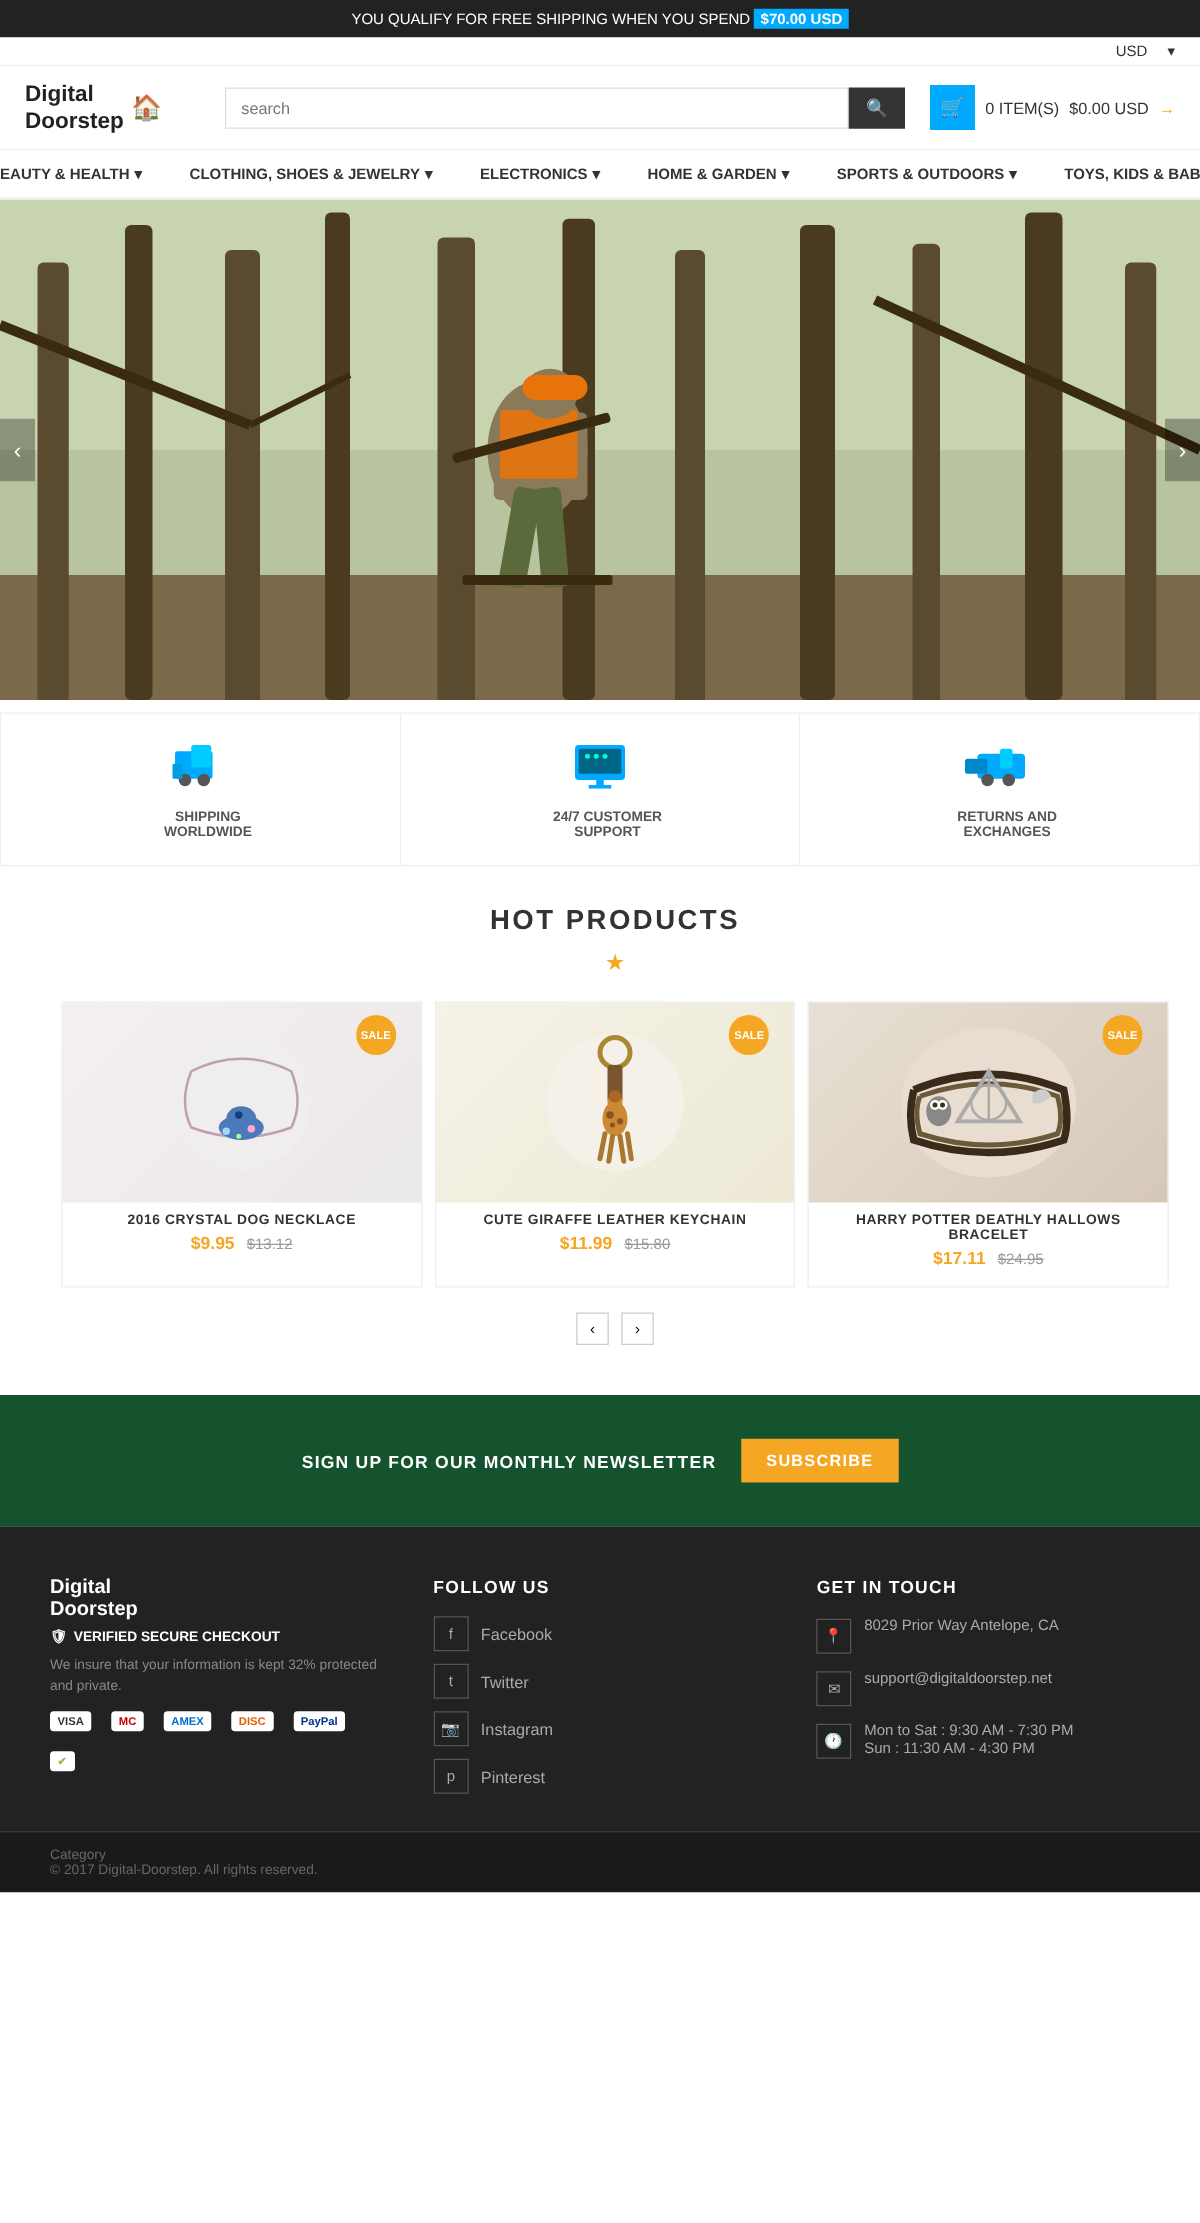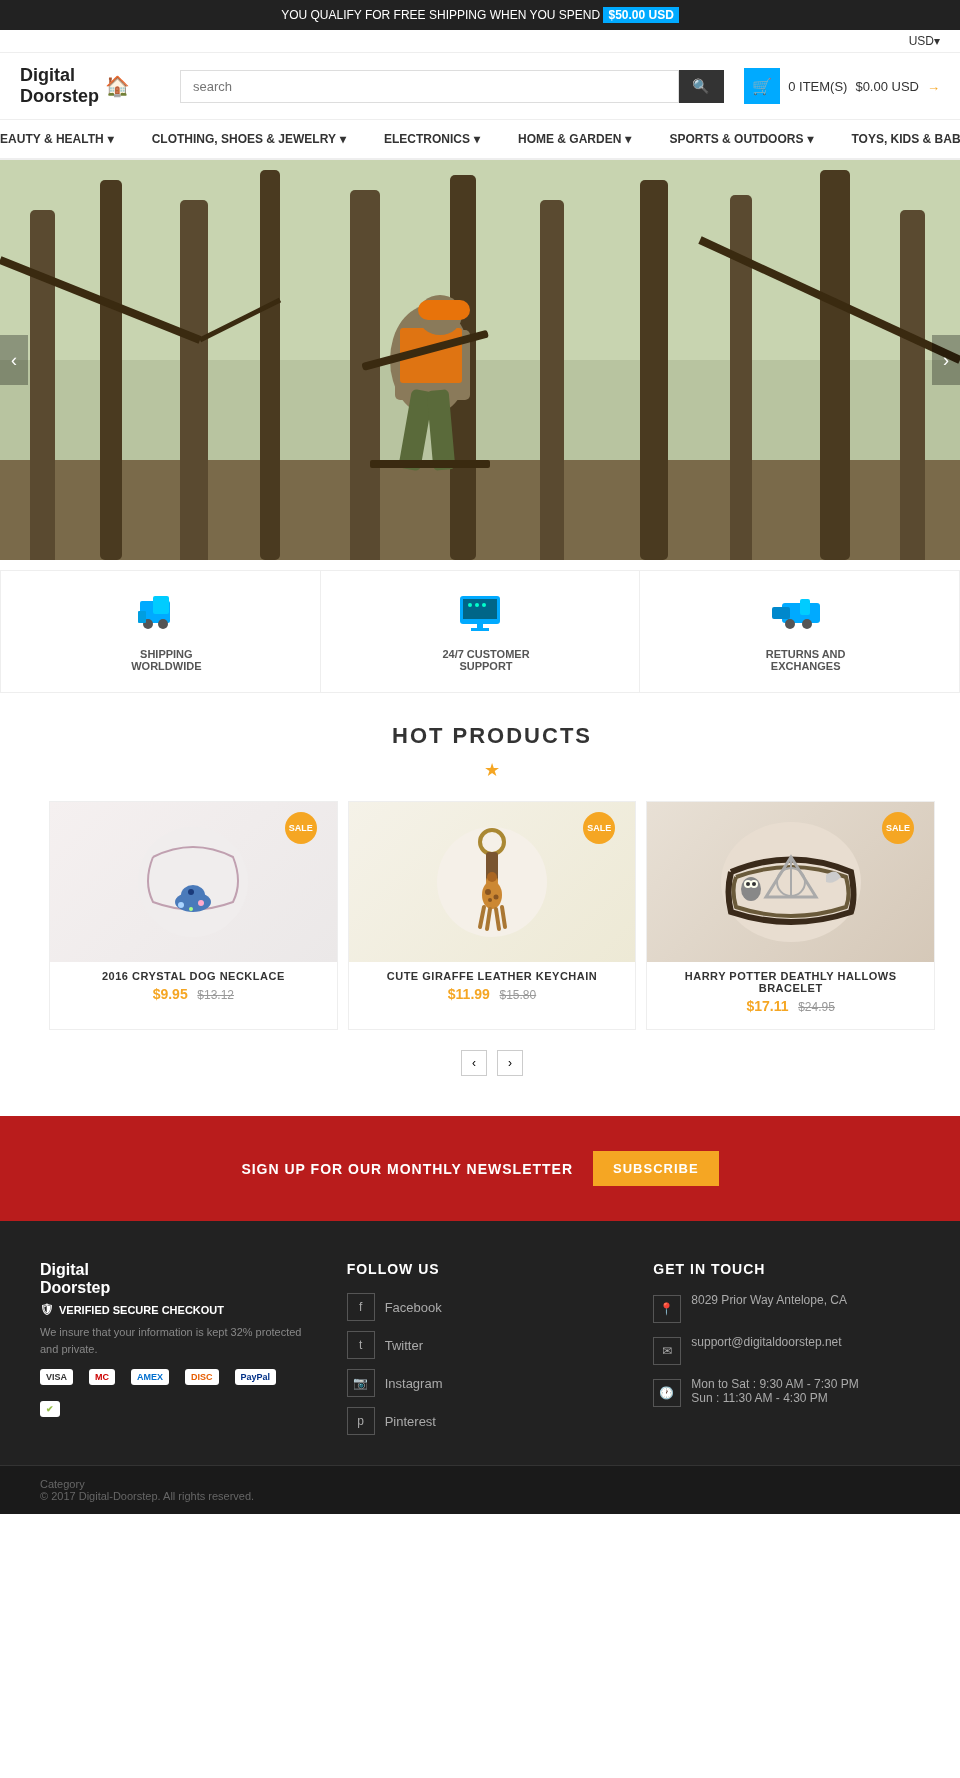--- a/index.html
+++ b/index.html
@@ -26,21 +26,21 @@
       justify-content: flex-end;
       padding: 4px 20px;
       background: #fff;
       border-bottom: 1px solid #eee;
       font-size: 12px;
       align-items: center;
     }
     .currency-selector {
       display: flex;
       align-items: center;
-      gap: 0;
+      gap: 16px;
       cursor: pointer;
     }
 
     
     .main-header {
       display: flex;
       align-items: center;
       padding: 12px 20px;
       background: #fff;
       border-bottom: 1px solid #eee;
@@ -261,21 +261,21 @@
       background: #fff;
       cursor: pointer;
       display: flex;
       align-items: center;
       justify-content: center;
       font-size: 12px;
     }
 
     
     .newsletter {
-      background: #b91c1c;
+      background: #14532d;
       color: #fff;
       padding: 35px 20px;
       display: flex;
       align-items: center;
       justify-content: center;
       gap: 20px;
     }
     .newsletter-label {
       font-size: 14px;
       font-weight: bold;
@@ -409,21 +409,21 @@
       position: absolute;
       top: 0;
       left: 0;
     }
   </style>
 </head>
 <body>
 
 <div class="top-banner">
   <span>YOU QUALIFY FOR FREE SHIPPING WHEN YOU SPEND</span>
-  <span class="highlight">$50.00 USD</span>
+  <span class="highlight">$70.00 USD</span>
 </div>
 
 <div class="header-top">
   <div class="currency-selector">
     <span>USD</span>
     <span>▾</span>
   </div>
 </div>
 
 <div class="main-header">

